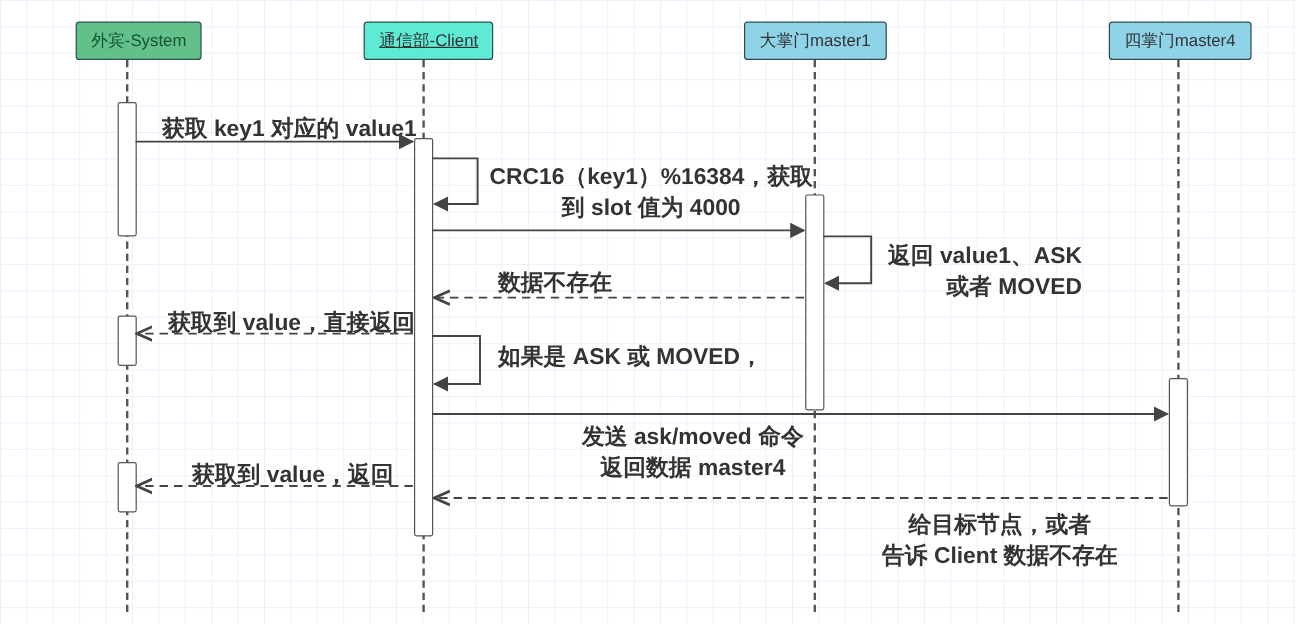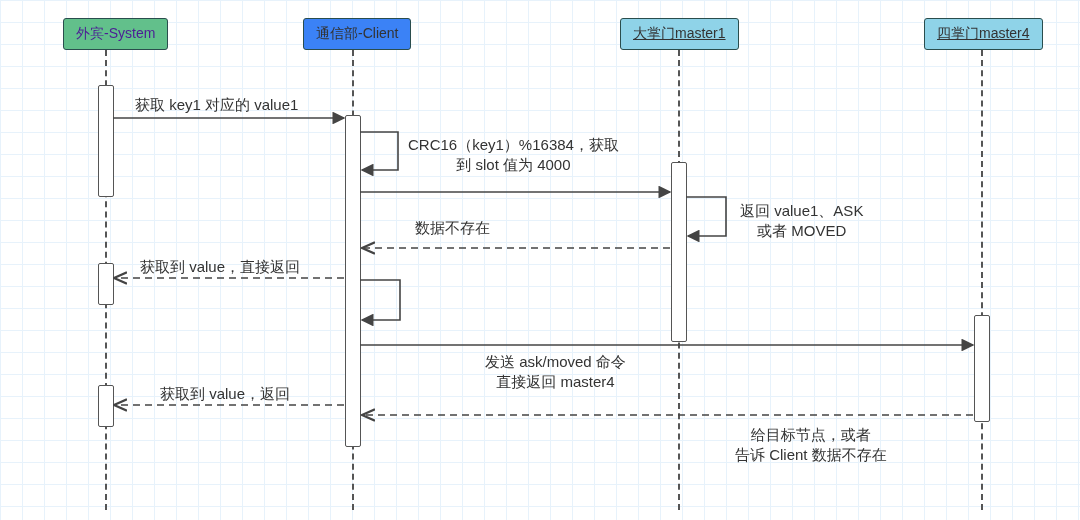--- a/index.html
+++ b/index.html
@@ -13,32 +13,32 @@
   background-image:
     linear-gradient(#e7f2fb 1px,transparent 1px),
     linear-gradient(90deg,#e7f2fb 1px,transparent 1px);
   background-size:22px 22px;
 }
 .participant{
   position:absolute;top:18px;
   padding:6px 12px;border:1px solid #2a4d4d;border-radius:3px;
   font-size:14px;white-space:nowrap;text-align:center;
 }
-.participant.green{background:#62c08b;color:#4c1d95;}
-.participant.orange{background:#3b82f6;}
-.participant.blue{background:#8fd3e8;text-decoration:underline;}
+.participant.green{background:#62c08b;color:#14532d;}
+.participant.orange{background:#5eead4;text-decoration:underline;}
+.participant.blue{background:#8fd3e8;}
 .lifeline{
   position:absolute;top:50px;bottom:10px;width:0;
   border-left:2px dashed #555;
 }
 .act{
   position:absolute;width:14px;
   background:#fff;border:1.5px solid #555;border-radius:2px;
 }
-.msgtext{position:absolute;font-size:15px;line-height:1.35;text-align:center;white-space:nowrap;}
+.msgtext{position:absolute;font-size:19px;line-height:1.35;text-align:center;white-space:nowrap;font-weight:bold;}
 svg.arrows{position:absolute;inset:0;width:1080px;height:520px;pointer-events:none;}
 </style>
 </head>
 <body>
 
 <div class="participant green" style="left:63px">外宾-System</div>
 <div class="participant orange" style="left:303px">通信部-Client</div>
 <div class="participant blue" style="left:620px">大掌门master1</div>
 <div class="participant blue" style="left:924px">四掌门master4</div>
 
@@ -56,31 +56,31 @@
 
 <div class="msgtext" style="left:135px;top:95px">获取 key1 对应的 value1</div>
 <div class="msgtext" style="left:408px;top:135px;text-align:center">
   <span>CRC16（key1）%16384，获取</span><br>
   <span>到 slot 值为 4000</span>
 </div>
 <div class="msgtext" style="left:415px;top:198px">
   <br>
   <span>数据不存在</span>
 </div>
-<div class="msgtext" style="left:740px;top:201px;text-align:center">
+<div class="msgtext" style="left:740px;top:201px;text-align:right">
   <span>返回 value1、ASK</span><br>
   <span>或者 MOVED</span>
 </div>
 <div class="msgtext" style="left:140px;top:257px">获取到 value，直接返回</div>
 <div class="msgtext" style="left:415px;top:285px">
-  <br>
+  <span>如果是 ASK 或 MOVED，</span><br>
 </div>
 <div class="msgtext" style="left:485px;top:352px">
   <span>发送 ask/moved 命令</span><br>
-  <span>直接返回 master4</span>
+  <span>返回数据 master4</span>
 </div>
 <div class="msgtext" style="left:160px;top:384px">获取到 value，返回</div>
 <div class="msgtext" style="left:735px;top:425px">
   <span>给目标节点，或者</span><br>
   <span>告诉 Client 数据不存在</span>
 </div>
 
 <svg class="arrows" xmlns="http://www.w3.org/2000/svg">
   <defs>
     <marker id="ah" viewBox="0 0 10 10" refX="9" refY="5" markerWidth="8" markerHeight="8" orient="auto-start-reverse">

